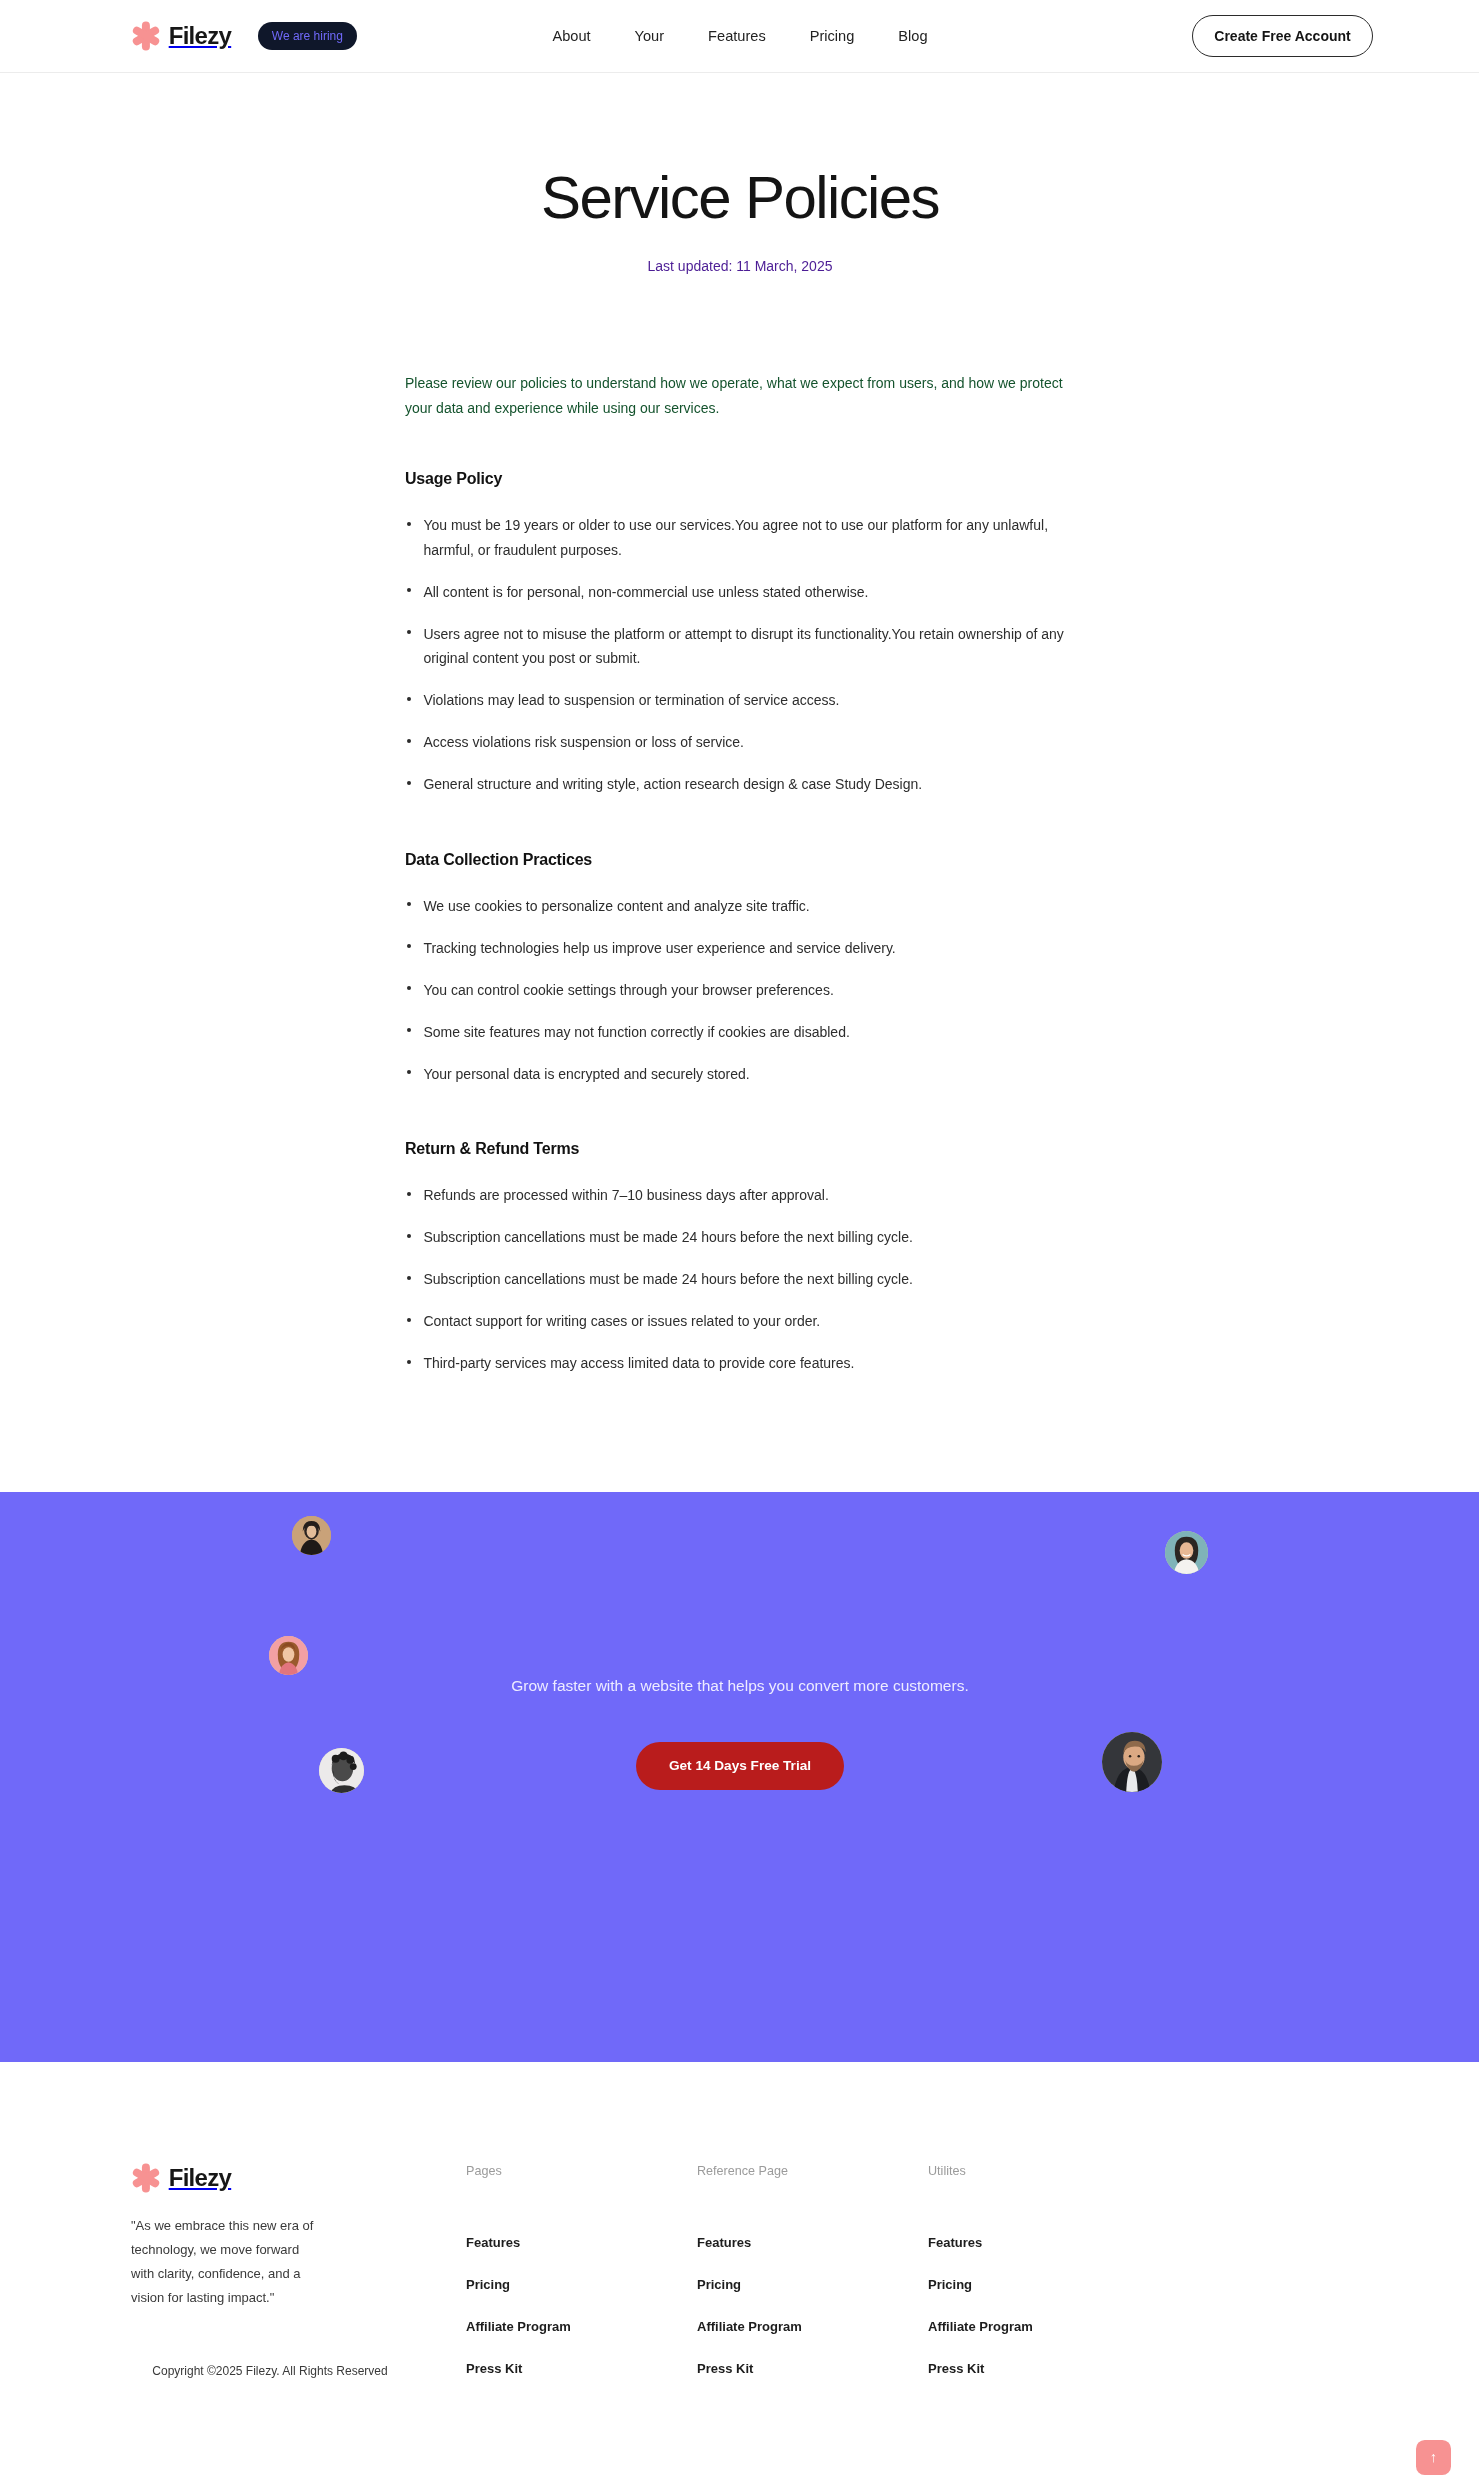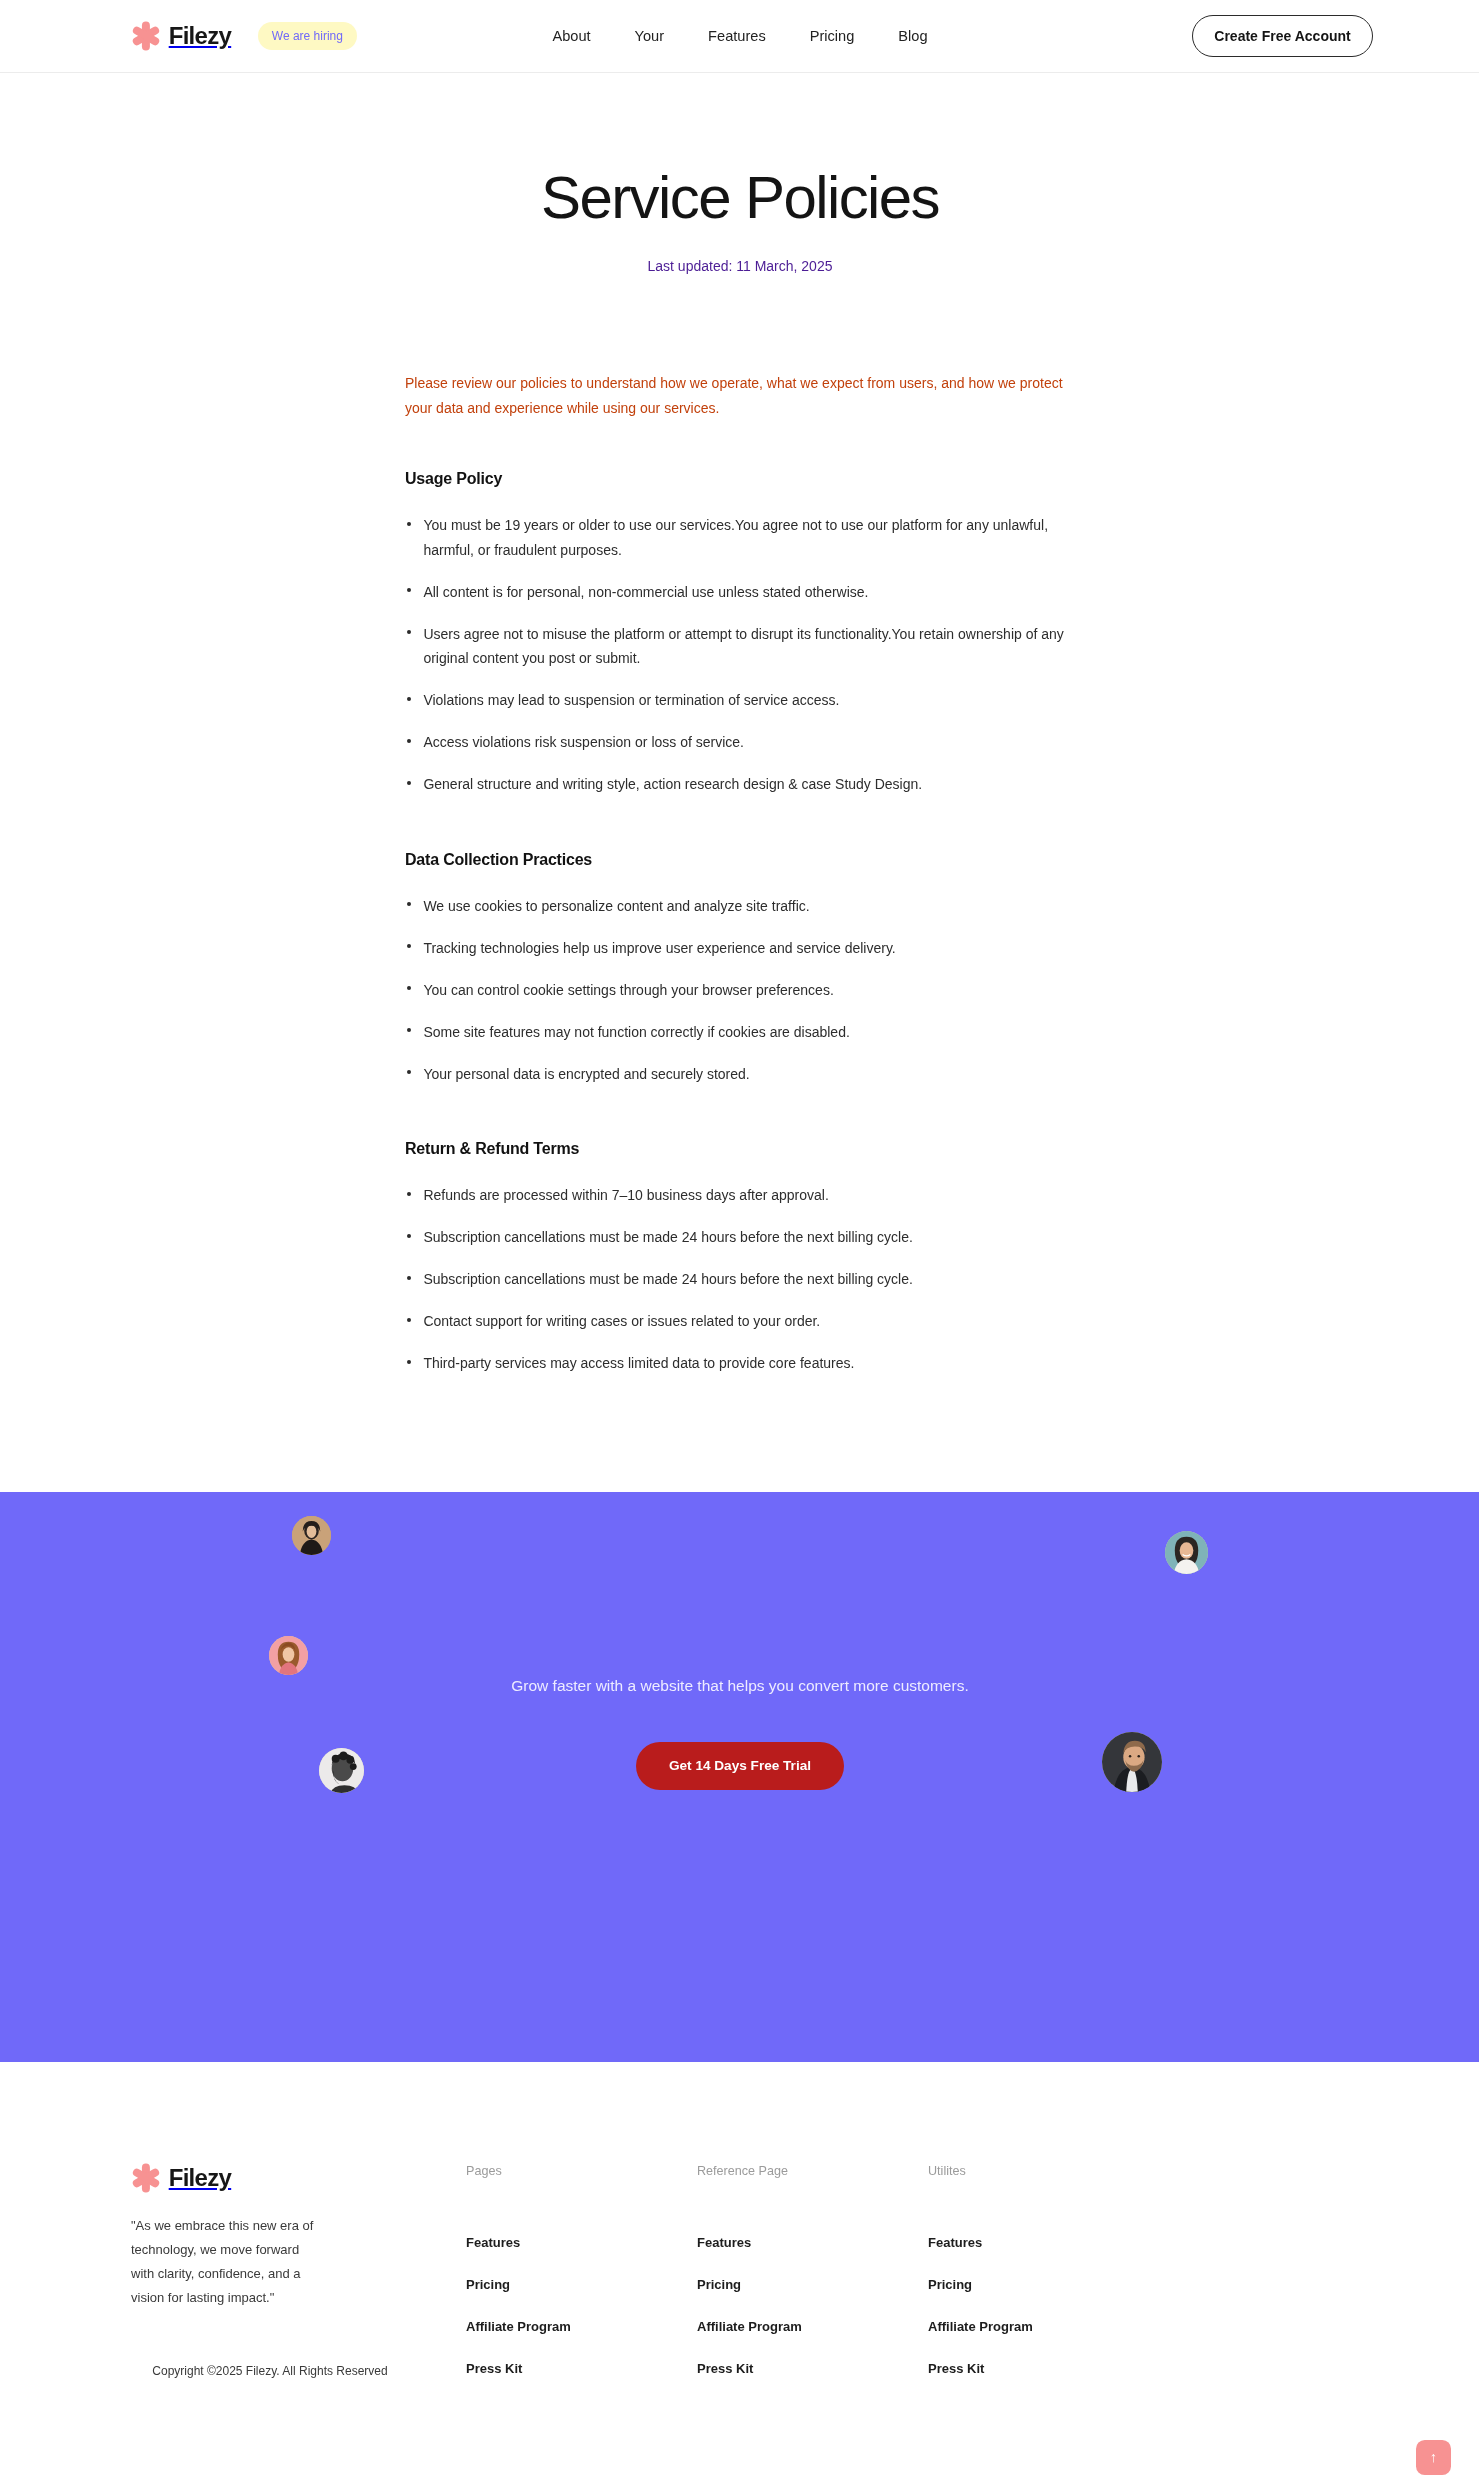--- a/index.html
+++ b/index.html
@@ -43,21 +43,21 @@
   .logo-mark i:nth-child(2) { transform: translate(-50%,-50%) rotate(60deg); }
   .logo-mark i:nth-child(3) { transform: translate(-50%,-50%) rotate(120deg); }
   .brand-name {
     font-size: 24px;
     font-weight: 700;
     letter-spacing: -0.7px;
     color: #171717;
   }
   .hiring-badge {
     margin-left: 27px;
-    background: #fef9c3;
+    background: #0f172a;
     color: #7069F9;
     font-size: 12px;
     padding: 6.8px 13.6px;
     border-radius: 19.4px;
     white-space: nowrap;
   }
 
   .nav {
     position: absolute;
     left: 50%;
@@ -104,21 +104,21 @@
   
   .policy {
     width: 670px;
     margin: 0 auto;
     padding-top: 97px;
     padding-bottom: 116px;
   }
   .policy .intro {
     font-size: 14px;
     line-height: 1.75;
-    color: #c2410c;
+    color: #14532d;
     max-width: 670px;
   }
   .policy-section { margin-top: 54px; }
   .policy-section:first-of-type { margin-top: 50px; }
   .policy-section h2 {
     font-size: 16px;
     font-weight: 700;
     color: #121212;
     letter-spacing: -0.2px;
     margin-bottom: 25px;

